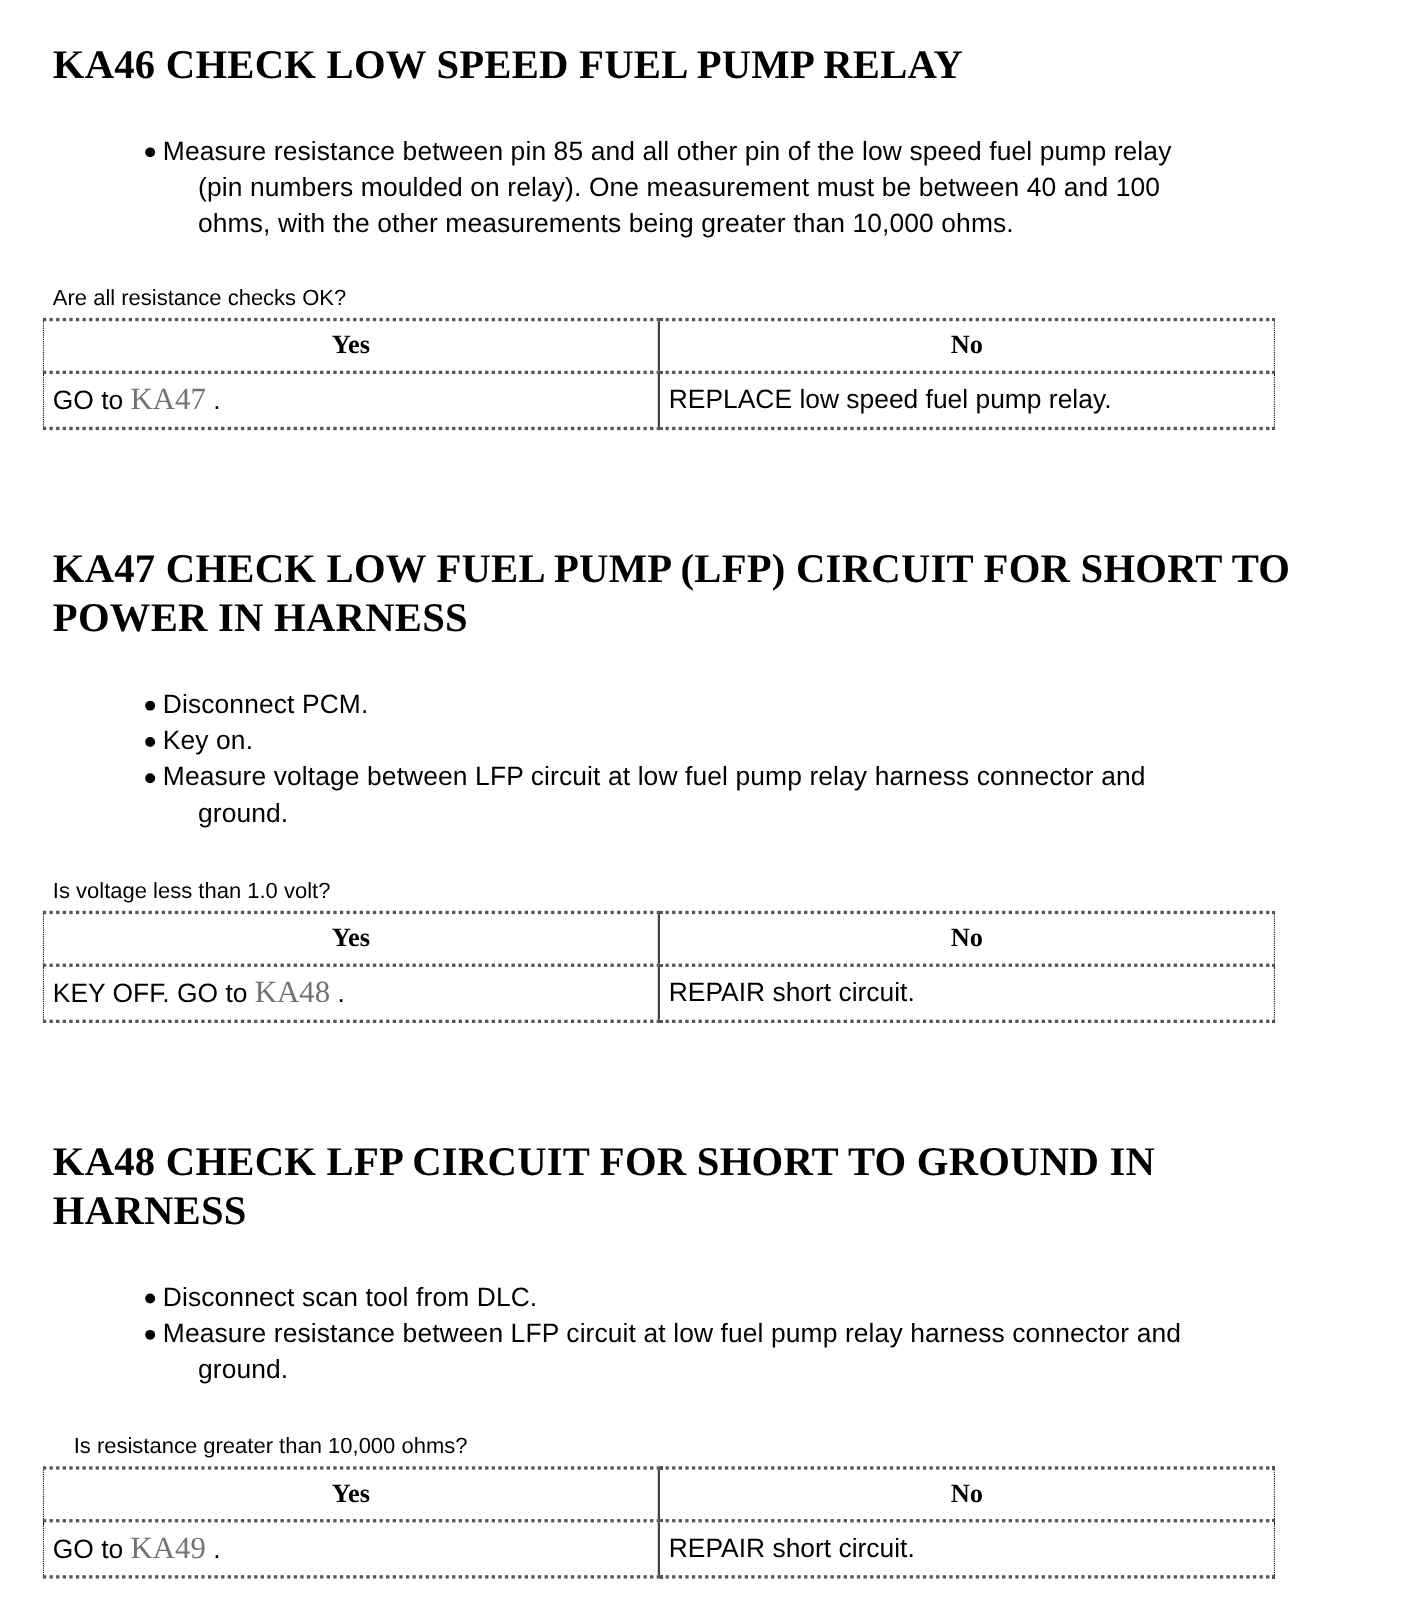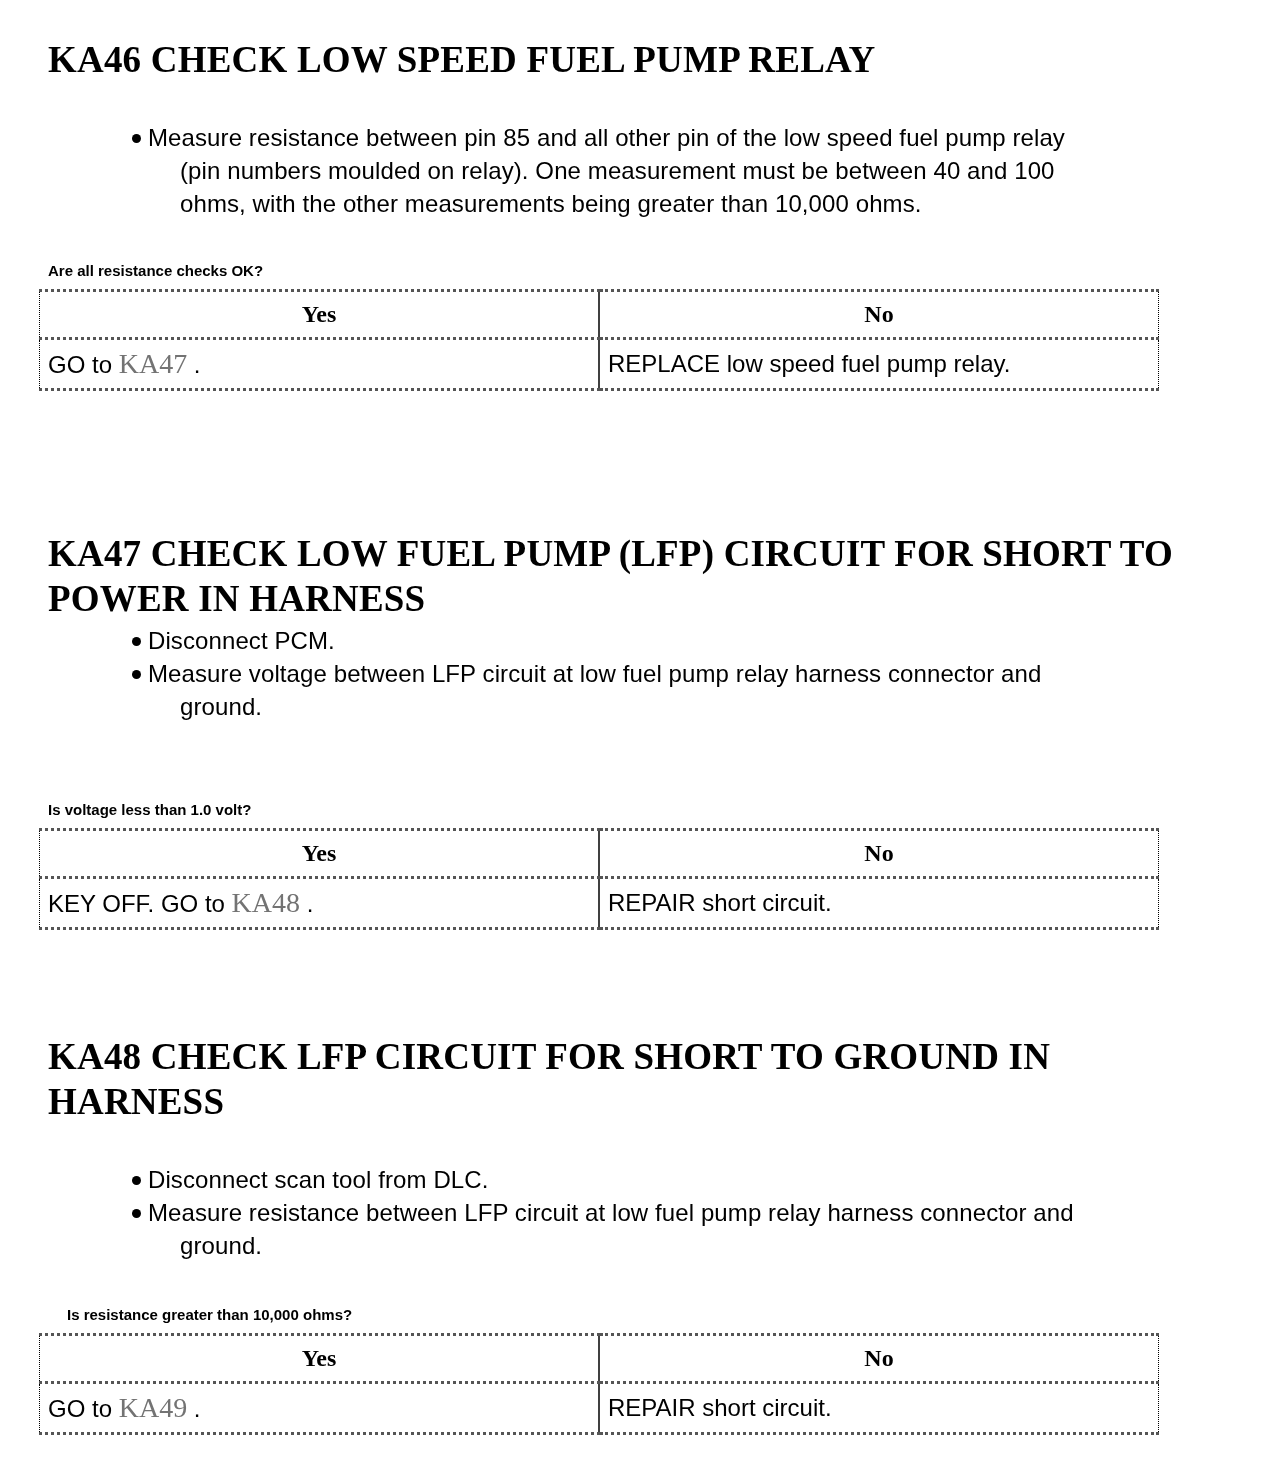--- a/index.html
+++ b/index.html
@@ -56,22 +56,22 @@
     top: 13px;
     width: 9px;
     height: 9px;
     border-radius: 50%;
     background: #000;
   }
   .question {
     position: absolute;
     left: 48px;
     margin: 0;
-    font-weight: bold;
-    font-size: 15px;
+    font-weight: normal;
+    font-size: 20px;
     line-height: 28px;
     white-space: nowrap;
   }
   .answer-table {
     position: absolute;
     left: 39px;
     width: 1120px;
     border-collapse: collapse;
     table-layout: fixed;
   }
@@ -134,28 +134,32 @@
       <td>
         <span>GO to </span><a class="ref-link" href="#step-ka47"><span class="ref">KA47</span></a><span> .</span>
       </td>
       <td class="col-div">REPLACE low speed fuel pump relay.</td>
     </tr>
   </tbody>
     </table>
 </div>
 
 <div class="section" id="step-ka47" style="top:0;">
-  <h1 class="heading" style="top:495px;margin-top:36px;">
+  <h1 class="heading" style="top:495px;">
     <span>KA47 CHECK LOW FUEL PUMP (LFP) CIRCUIT FOR SHORT TO</span><br>
     <span>POWER IN HARNESS</span>
   </h1>
   <ul class="bullets" style="top:624px;">
     <li>
       <span class="bullet-dot"></span>
       <span>Disconnect PCM.</span>
+    </li>
+    <li>
+      <span class="bullet-dot"></span>
+      <span>Key on.</span>
     </li>
     <li>
       <span class="bullet-dot"></span>
       <span>Measure voltage between LFP circuit at low fuel pump relay harness connector and</span>
       <span class="cont">ground.</span>
     </li>
   </ul>
   <p class="question" style="top:796px;">Is voltage less than 1.0 volt?</p>
   <table class="answer-table" style="top:828px;">
     <tbody>

